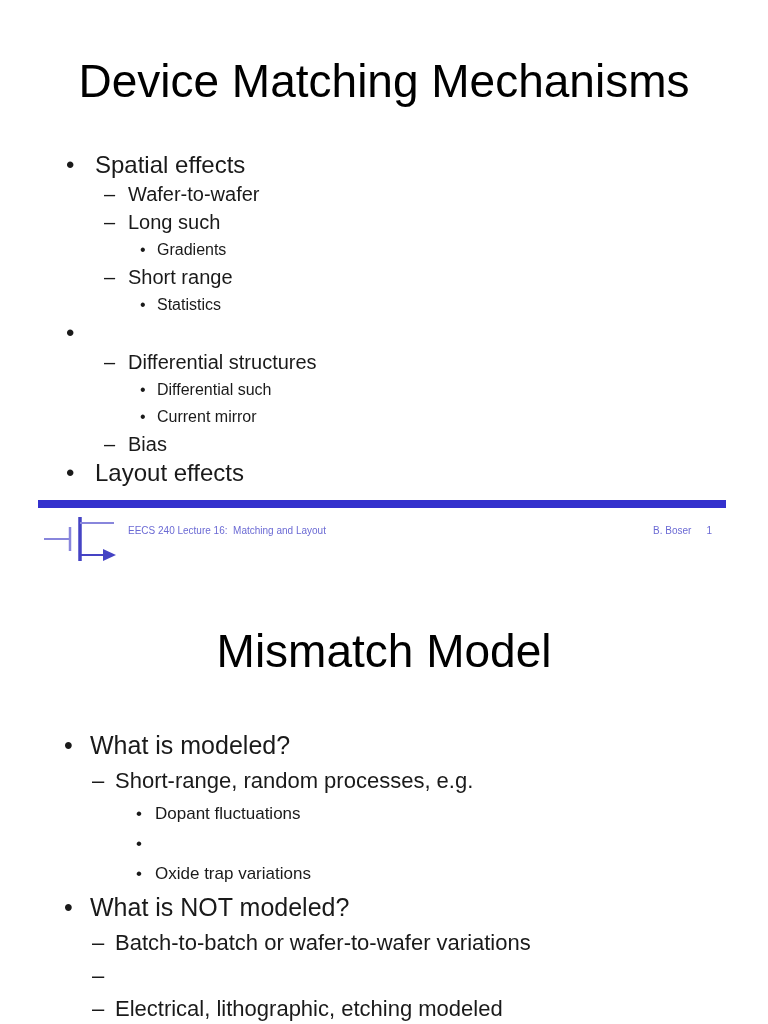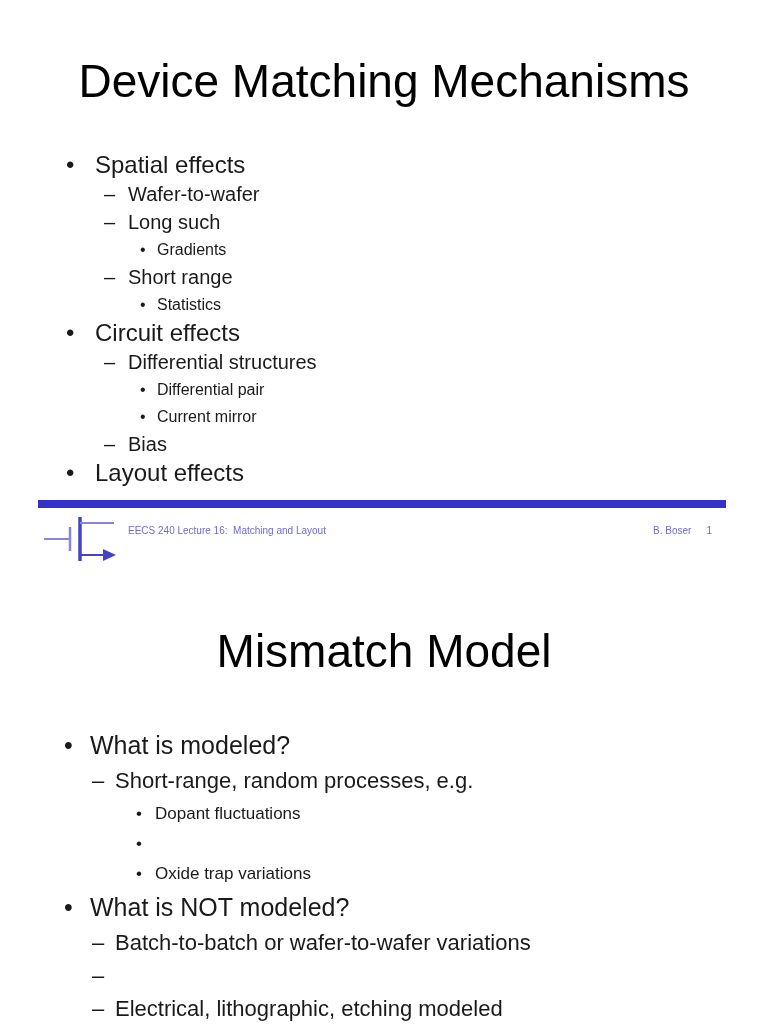--- a/index.html
+++ b/index.html
@@ -77,29 +77,28 @@
         <div class="li lv2">
           <span class="marker">–</span>
           <span class="btxt">Short range</span>
         </div>
         <div class="li lv3">
           <span class="marker">•</span>
           <span class="btxt">Statistics</span>
         </div>
         <div class="li lv1">
           <span class="marker">•</span>
-          <span class="btxt">Circuit effects</span>
         </div>
         <div class="li lv2">
           <span class="marker">–</span>
           <span class="btxt">Differential structures</span>
         </div>
         <div class="li lv3">
           <span class="marker">•</span>
-          <span class="btxt">Differential pair</span>
+          <span class="btxt">Differential such</span>
         </div>
         <div class="li lv3">
           <span class="marker">•</span>
           <span class="btxt">Current mirror</span>
         </div>
         <div class="li lv2">
           <span class="marker">–</span>
           <span class="btxt">Bias</span>
         </div>
         <div class="li lv1">

